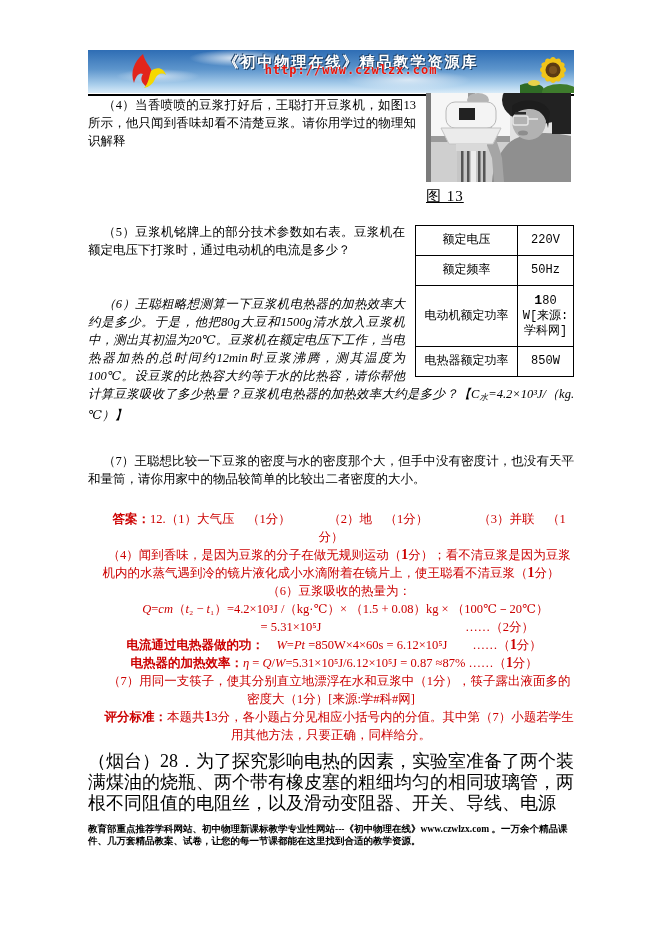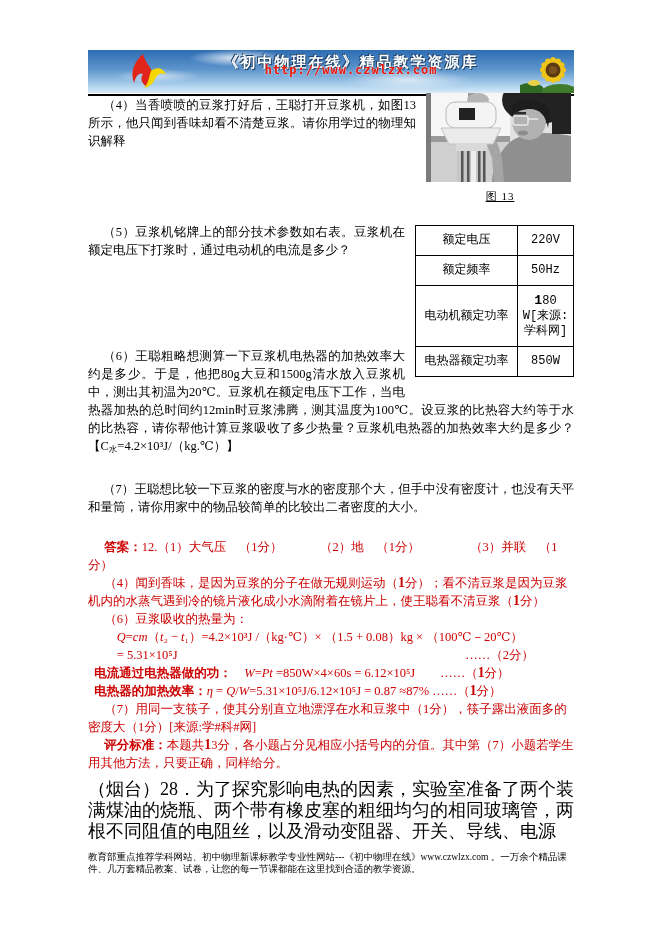--- a/index.html
+++ b/index.html
@@ -36,50 +36,50 @@
   }
   .banner-sunflower { position:absolute; right:0px; top:0px; }
   .rule { width:486px; height:2px; background:#000; margin-top:1px; }
 
   
   .doc { font-size:12.5px; line-height:18px; text-align:justify; }
   .p3 { margin-top:3px; text-indent:1.2em; }
   .sec4 { margin-top:0; }
   .fig-wrap { float:right; width:148px; margin:-20px 0 4px 10px; text-align:center; }
   .fig-img { display:block; border:0; }
-  .fig-cap { margin-top:5px; font-size:11px; letter-spacing:1px; text-align:center;text-decoration:underline; }
+  .fig-cap { margin-top:5px; font-size:15px; letter-spacing:1px; text-align:left;text-decoration:underline; }
   .p4 { text-indent:1.2em; }
   .sec56 { clear:both; padding-top:14px; }
   .plate { float:right; margin:2px 0 8px 10px; border-collapse:collapse;font-family:Liberation Mono, monospace; }
   .plate td {
     border:1.5px solid #000; text-align:center; vertical-align:middle;
     font-size:12px; line-height:15px; padding:7px 3px;
   }
   .plate td.lab { width:102px; }
   .plate td.val { width:56px;margin-left:44px; }
   .p5 { text-indent:1.2em; }
-  .p6 { text-indent:1.2em; margin-top:88px; }
-  .p7 { text-indent:1.2em; margin-top:22px; }
+  .p6 { text-indent:1.2em; margin-top:36px;font-style:italic; }
+  .p7 { text-indent:1.2em; margin-top:28px; }
 
   
   .answers { margin-top:22px; color:#cc0000; font-size:12.5px; line-height:18px; }
-  .ans { text-align:left; }
+  .ans { text-align:center; }
   .ind1 { text-indent:1.3em; }
   .ind2 { padding-left:2.3em; }
   .ind0 { padding-left:0.5em; }
   .bl { font-weight:bold; }
   .b  { font-weight:bold; font-size:1.1em; }
   .i  { font-style:italic; }
   .sub{ font-size:8.5px; vertical-align:-2px; }
   .fr { float:right; margin-right:40px; }
 
   .p28 { margin-top:7px; font-size:18px; line-height:21px; text-align:justify; }
 
   .footer {
-    margin-top:9px; font-size:9.5px; line-height:12px; font-weight:normal;
+    margin-top:9px; font-size:9.5px; line-height:12px; font-weight:bold;
     text-align:left; color:#000;
   }
 </style>
 </head>
 <body>
 
 <div class="page">
   <div class="content">
 
     <div class="banner">

